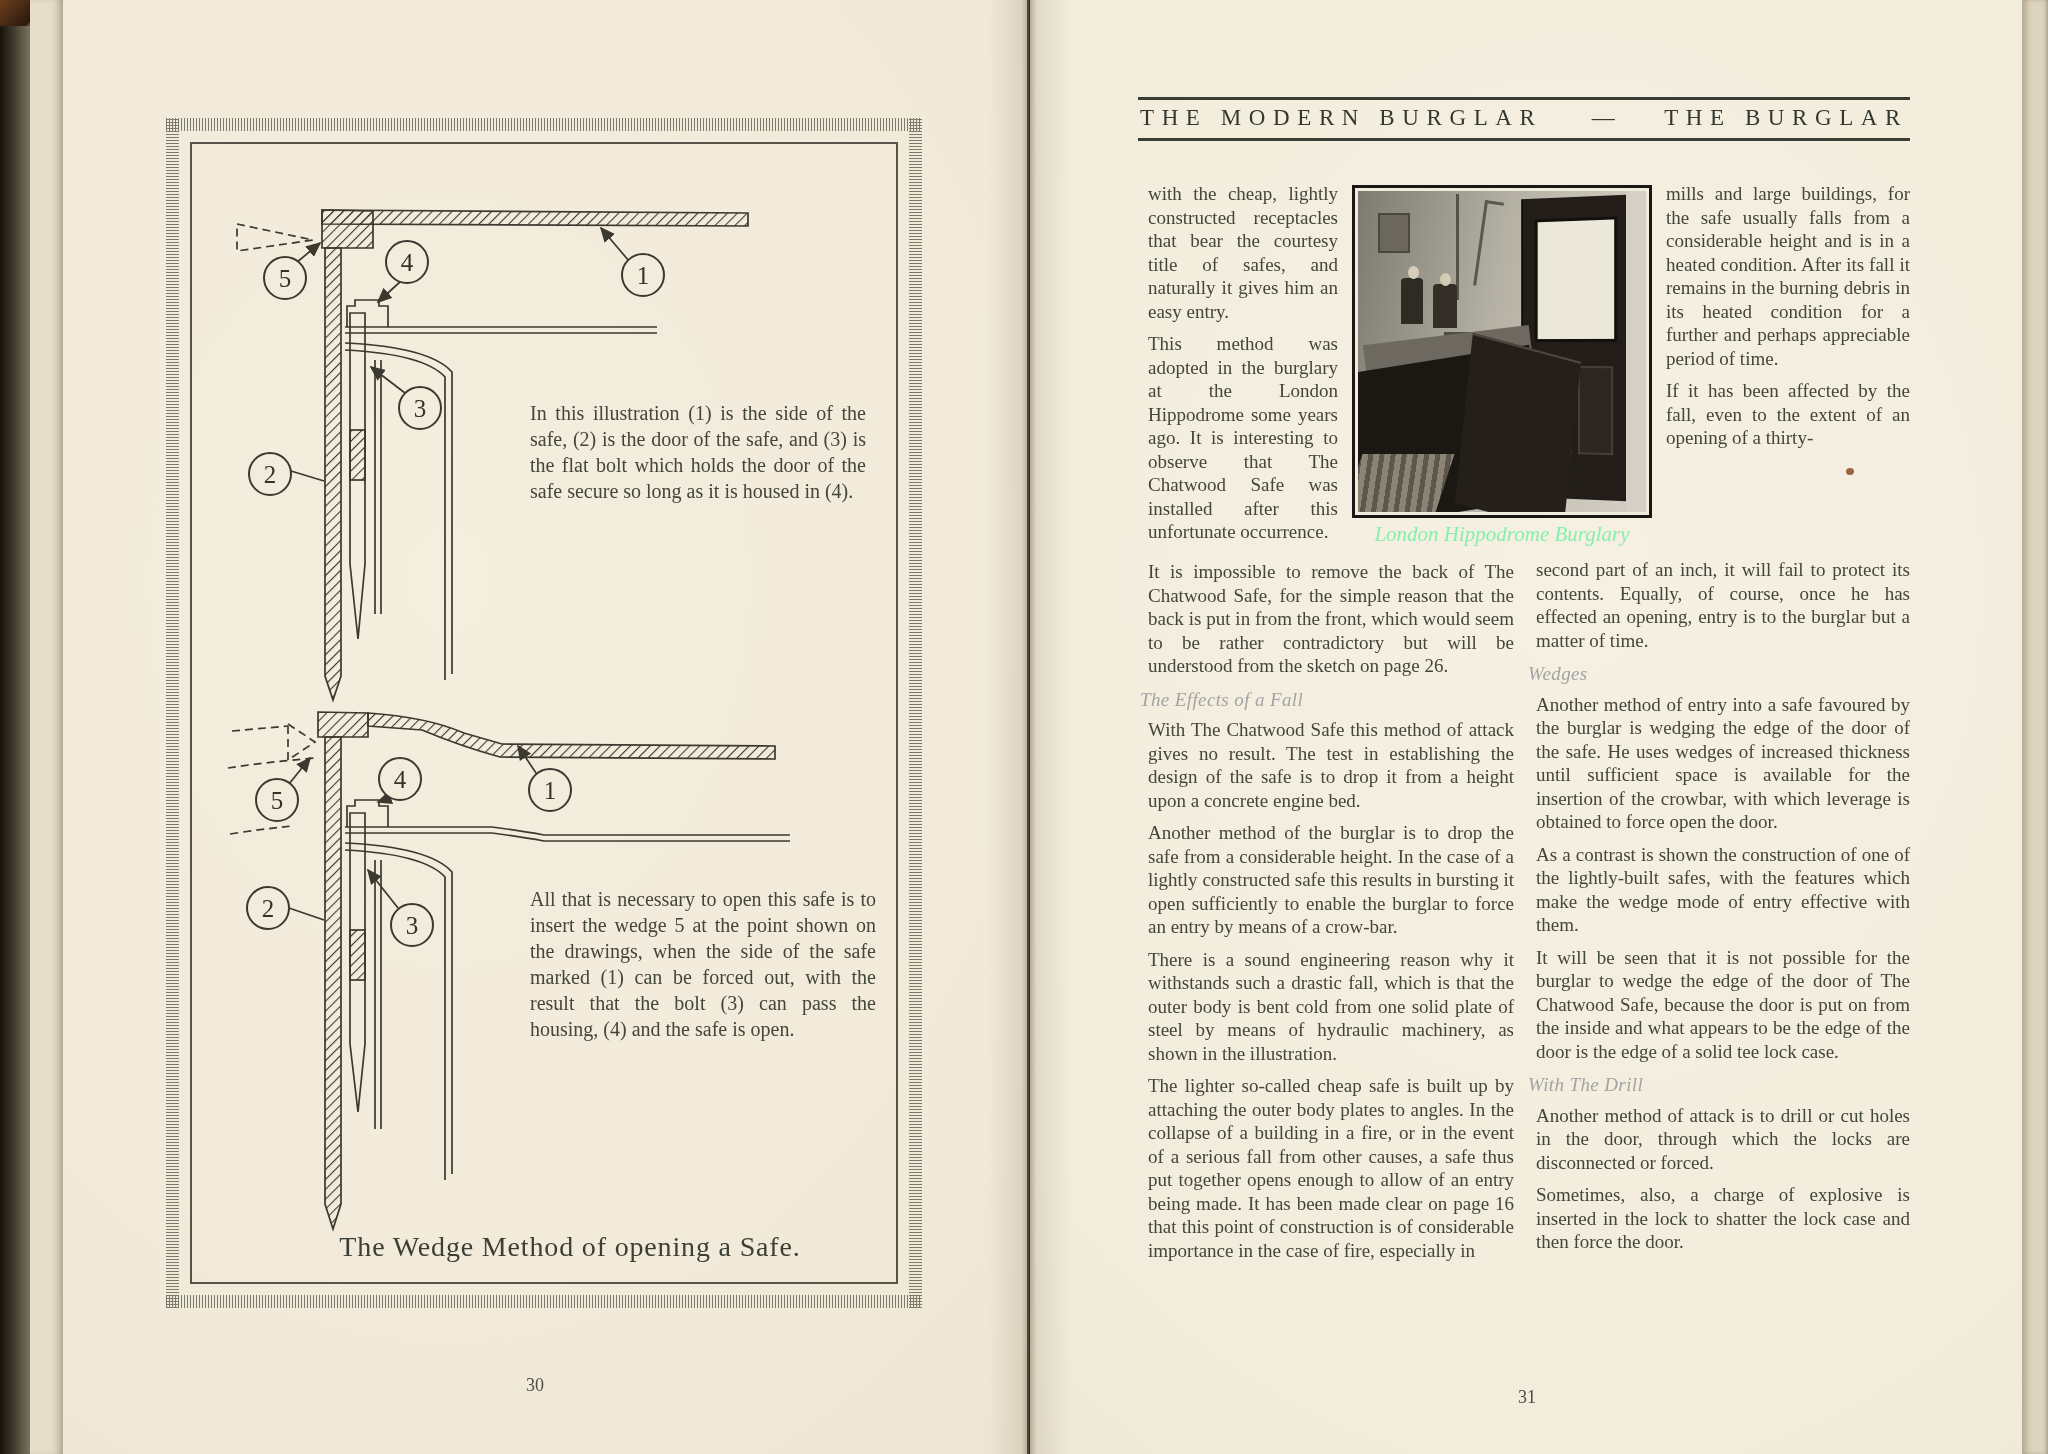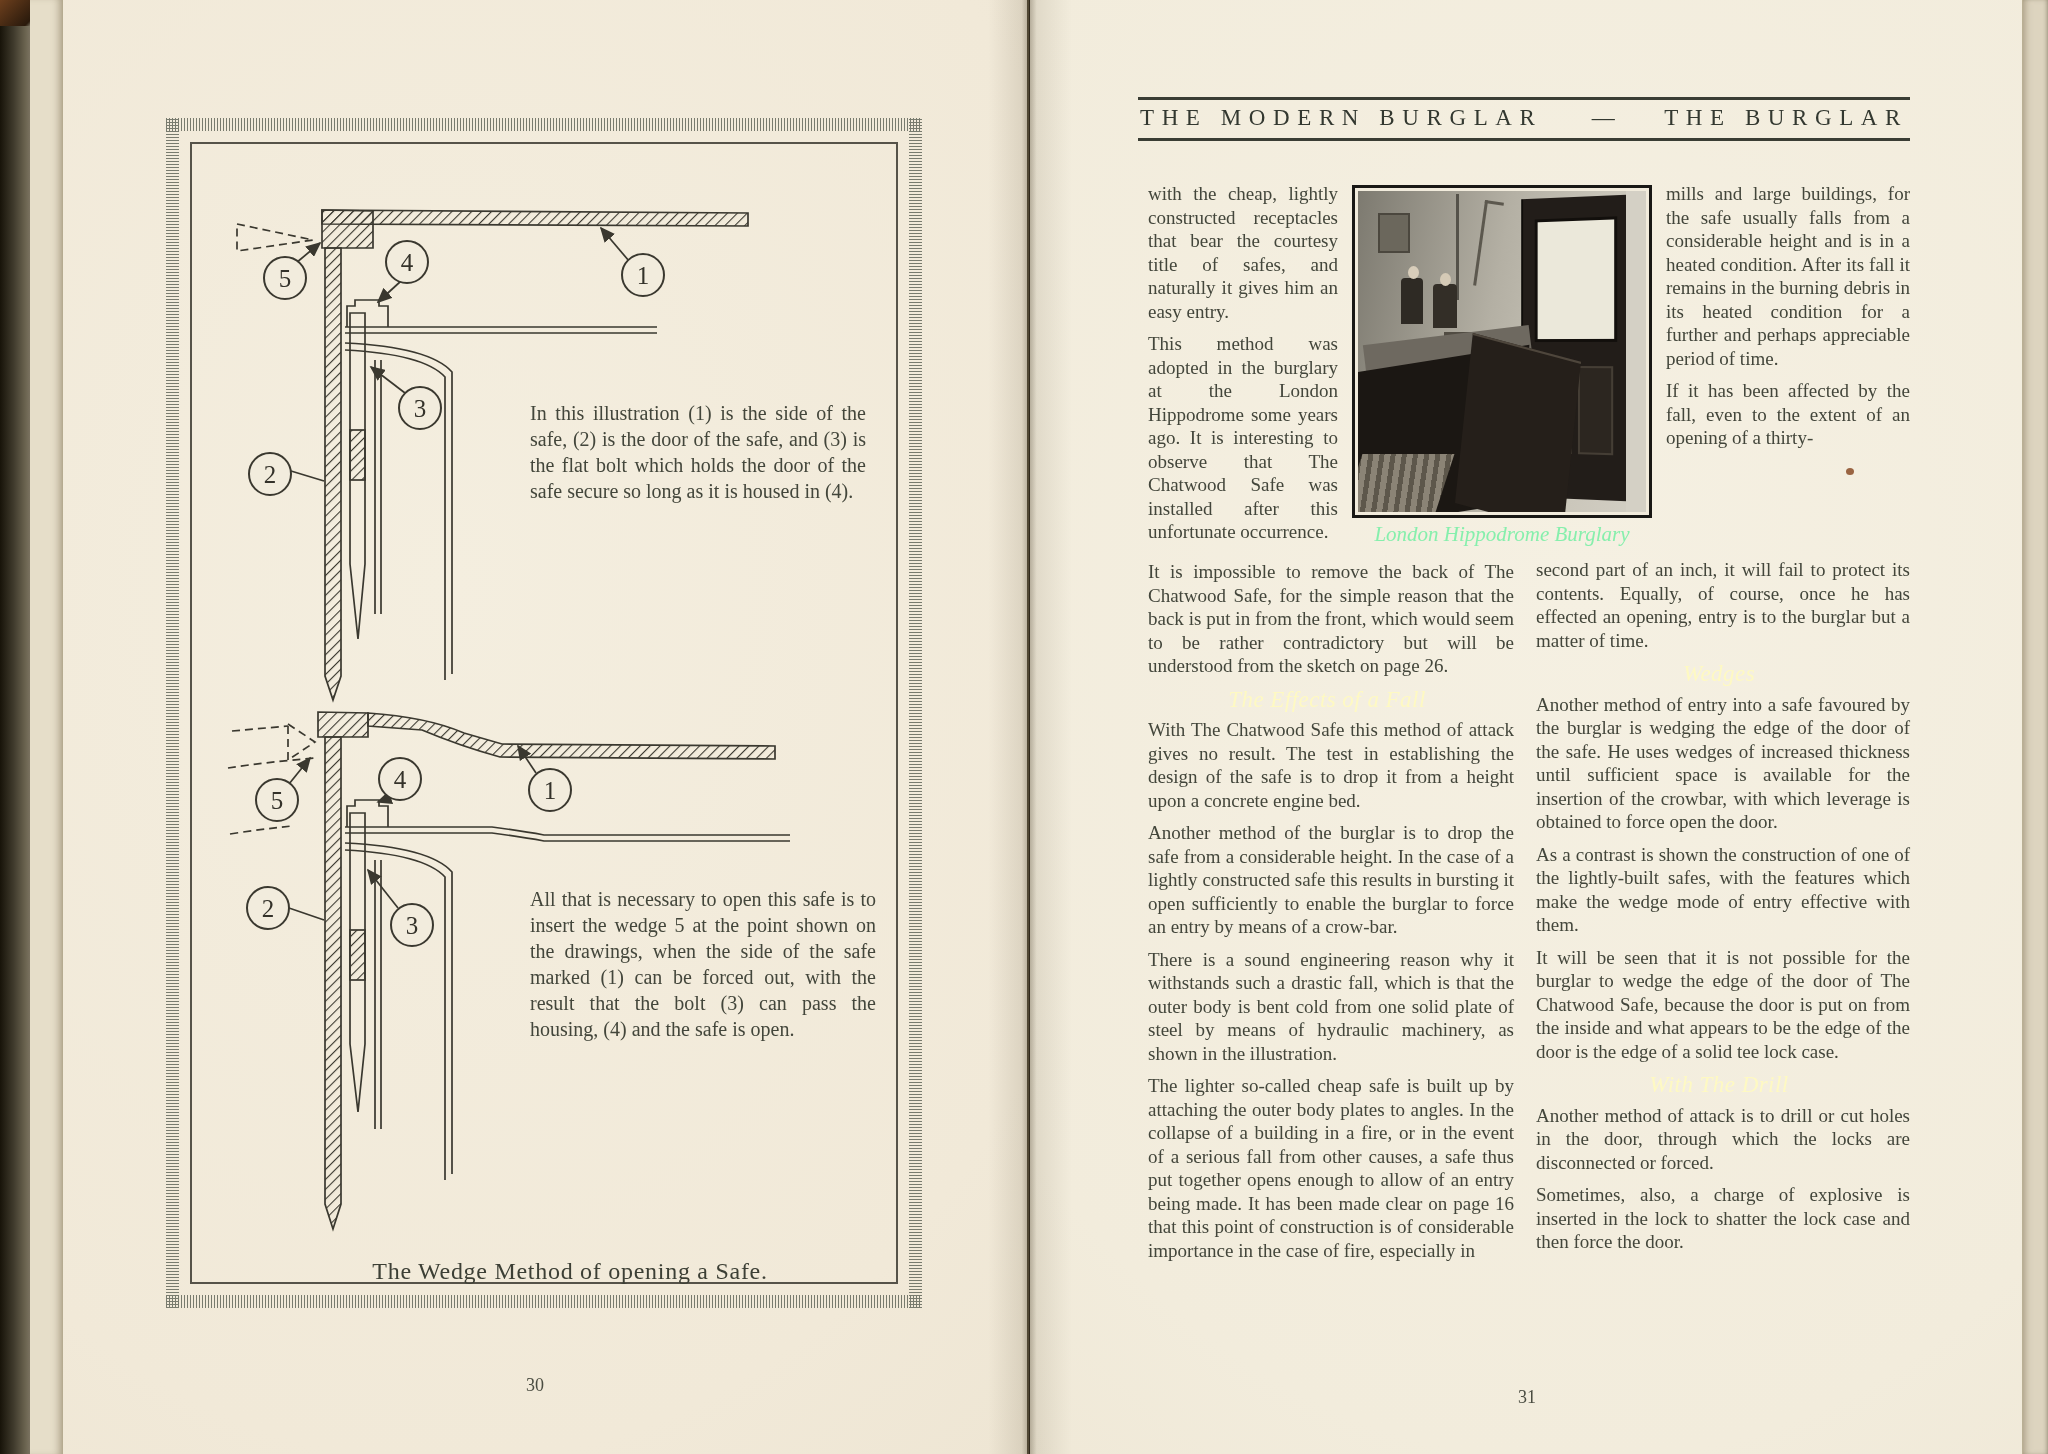--- a/index.html
+++ b/index.html
@@ -34,23 +34,23 @@
   .fb-h{left:0;right:0;height:13px;
     background:repeating-linear-gradient(90deg,#787b6e 0 1px,rgba(0,0,0,0) 1px 3px);}
   .fb-v{top:0;bottom:0;width:13px;
     background:repeating-linear-gradient(0deg,#787b6e 0 1px,rgba(0,0,0,0) 1px 3px);}
   .frame-inner{position:absolute;inset:24px;border:2px solid #565349;}
 
   
   .body-text{font-size:19px;line-height:23.5px;text-align:justify;color:#43463b;}
   .body-text p{margin:0 0 9px 8px;}
   .fig-text{font-size:20px;line-height:26px;}
-  .heading-it{font-style:italic;font-size:23px;text-align:center;margin:10px 0 7px 0;
-    color:#fef9c3;letter-spacing:.02em;}
-  .fig-caption{font-size:24px;text-align:center;color:#3c3f35;letter-spacing:.03em;margin-top:27px;}
+  .heading-it{font-style:italic;font-size:19px;text-align:left;margin:10px 0 7px 0;
+    color:#a3a3a3;letter-spacing:.02em;}
+  .fig-caption{font-size:28px;text-align:center;color:#3c3f35;letter-spacing:.03em;}
   .photo-caption{font-style:italic;font-size:21px;text-align:center;color:#86efac;}
   .page-num{font-size:18px;text-align:center;color:#4a4c41;}
 
   
   .rp-header{left:1138px;top:97px;width:768px;border-top:3px solid #3a3d34;
     border-bottom:3px solid #3a3d34;padding:5px 2px 7px 2px;display:flex;
     justify-content:space-between;align-items:baseline;
     font-size:23px;letter-spacing:.33em;color:#333830;white-space:nowrap;}
 
   

